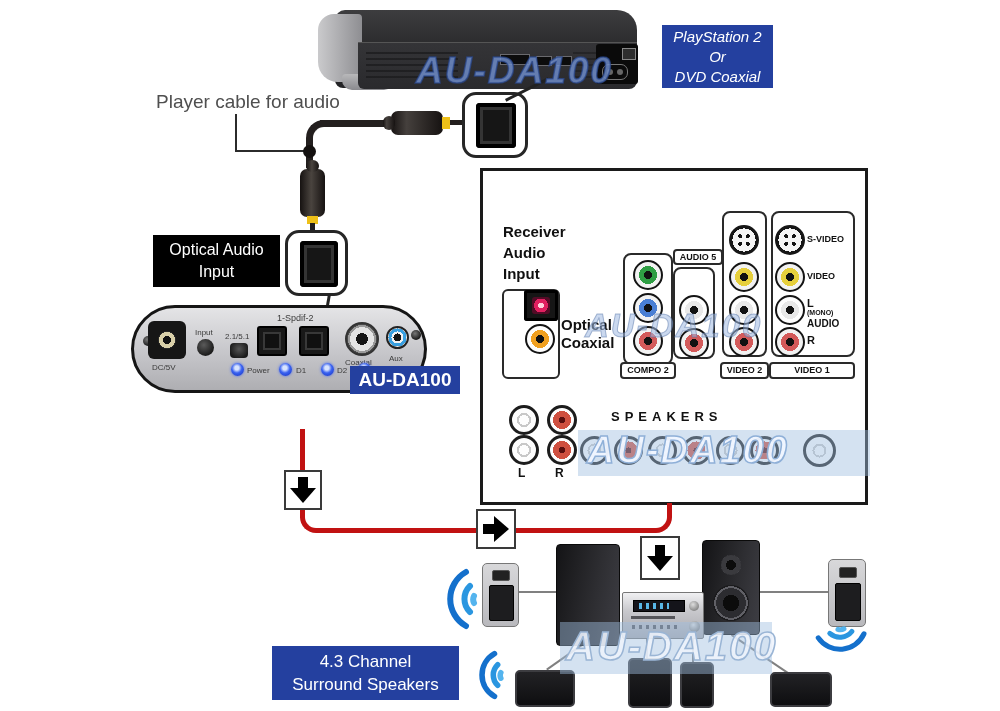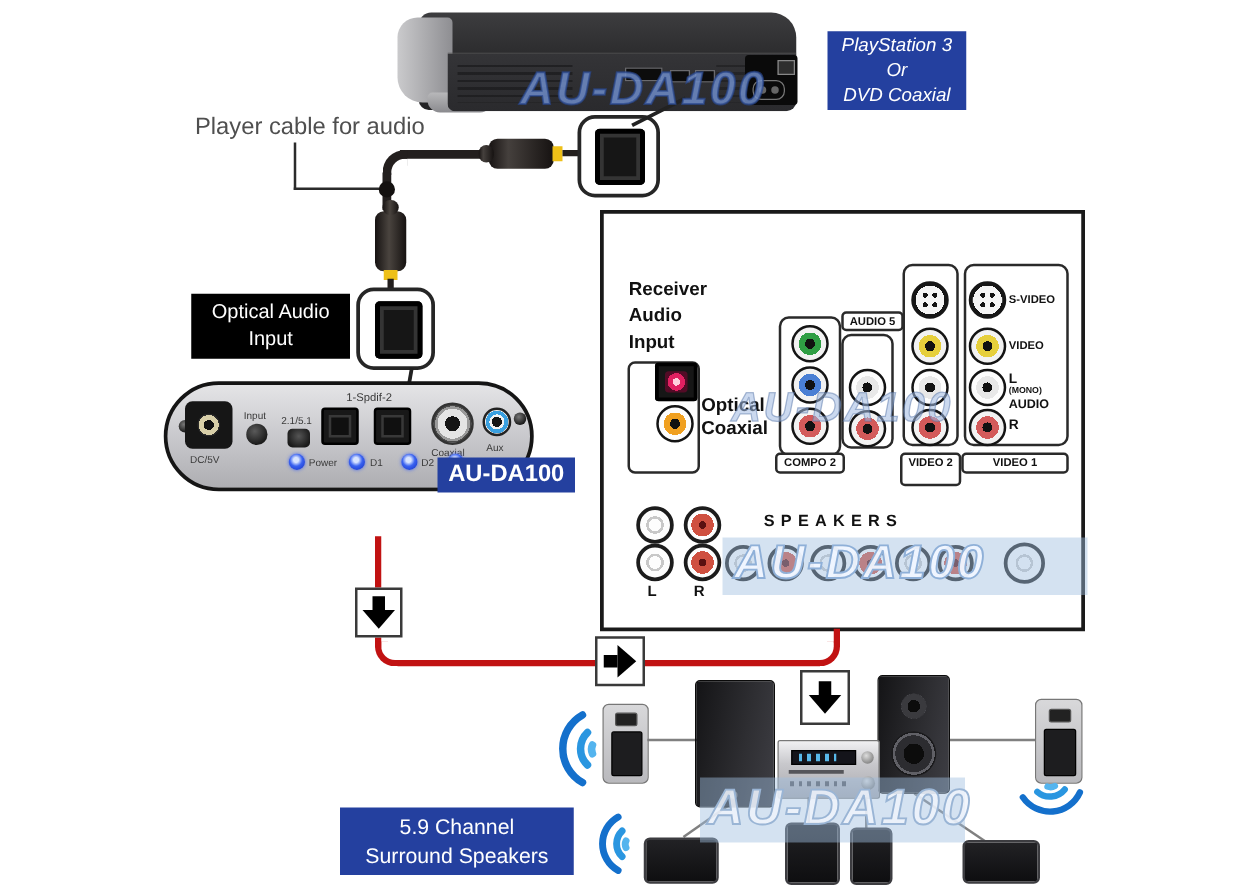--- a/index.html
+++ b/index.html
@@ -118,21 +118,21 @@
       <div class="abs" style="left:6px;top:20px;width:24px;height:14px;border:1px solid #777;border-radius:7px;">
         <div class="abs" style="left:4px;top:4px;width:6px;height:6px;border-radius:50%;background:#666;"></div>
         <div class="abs" style="left:14px;top:4px;width:6px;height:6px;border-radius:50%;background:#666;"></div>
       </div>
     </div>
   </div>
   <div class="abs wm wm1" style="left:416px;top:50px;">AU-DA100</div>
 
   <div class="abs bluebox" style="left:662px;top:25px;width:111px;height:63px;font-style:italic;font-size:15px;
               display:flex;flex-direction:column;justify-content:center;line-height:20px;">
-    <span>PlayStation 3</span>
+    <span>PlayStation 2</span>
     <span>Or</span>
     <span>DVD Coaxial</span>
   </div>
 
   <div class="abs" style="left:156px;top:91px;font-size:19px;color:#4f4f4f;">Player cable for audio</div>
   <div class="abs" style="left:235px;top:114px;width:2px;height:38px;background:#2b2b2b;"></div>
   <div class="abs" style="left:235px;top:150px;width:74px;height:2px;background:#2b2b2b;"></div>
 
   <div class="abs blk" style="left:320px;top:120px;width:72px;height:7px;"></div>
   <div class="abs corner-tl" style="left:306px;top:120px;"></div>
@@ -248,21 +248,21 @@
     <div class="abs plab" style="left:190px;top:78px;width:50px;height:16px;">AUDIO 5</div>
     <div class="abs pbox" style="left:190px;top:96px;width:42px;height:92px;"></div>
     <div class="abs jack jack-white" style="left:196px;top:124px;width:30px;height:30px;"></div>
     <div class="abs jack jack-red" style="left:196px;top:157px;width:30px;height:30px;"></div>
 
     <div class="abs pbox" style="left:239px;top:40px;width:45px;height:146px;"></div>
     <div class="abs svid" style="left:246px;top:54px;width:30px;height:30px;"></div>
     <div class="abs jack jack-yellow" style="left:246px;top:91px;width:30px;height:30px;"></div>
     <div class="abs jack jack-white" style="left:246px;top:124px;width:30px;height:30px;"></div>
     <div class="abs jack jack-red" style="left:246px;top:156px;width:30px;height:30px;"></div>
-    <div class="abs plab" style="left:237px;top:191px;width:49px;height:27px;">VIDEO 2</div>
+    <div class="abs plab" style="left:237px;top:191px;width:49px;height:17px;">VIDEO 2</div>
 
     <div class="abs pbox" style="left:288px;top:40px;width:84px;height:146px;"></div>
     <div class="abs svid" style="left:292px;top:54px;width:30px;height:30px;"></div>
     <div class="abs rlab" style="left:324px;top:63px;font-size:9px;">S-VIDEO</div>
     <div class="abs jack jack-yellow" style="left:292px;top:91px;width:30px;height:30px;"></div>
     <div class="abs rlab" style="left:324px;top:100px;font-size:9px;">VIDEO</div>
     <div class="abs jack jack-white" style="left:292px;top:124px;width:30px;height:30px;"></div>
     <div class="abs rlab" style="left:324px;top:126px;font-size:11px;">L</div>
     <div class="abs rlab" style="left:324px;top:138px;font-size:7px;">(MONO)</div>
     <div class="abs rlab" style="left:324px;top:147px;font-size:10px;">AUDIO</div>
@@ -358,17 +358,17 @@
       <path d="M40 20 A18 18 0 0 0 40 46" stroke="#2a96e0" stroke-width="7" fill="none" stroke-linecap="round"></path>
       <path d="M44 30 A8 8 0 0 0 44 37" stroke="#54b4ee" stroke-width="7" fill="none" stroke-linecap="round"></path>
     </svg>
 
     <div class="abs wmband" style="left:140px;top:92px;width:212px;height:52px;"></div>
     <div class="abs wm wm4" style="left:146px;top:94px;">AU-DA100</div>
   </div>
 
   <div class="abs bluebox" style="left:272px;top:646px;width:187px;height:54px;font-size:17px;display:flex;
               flex-direction:column;justify-content:center;line-height:23px;">
-    <span>5.9 Channel</span>
+    <span>4.3 Channel</span>
     <span>Surround Speakers</span>
   </div>
 
 </div>
 
 </body></html>

